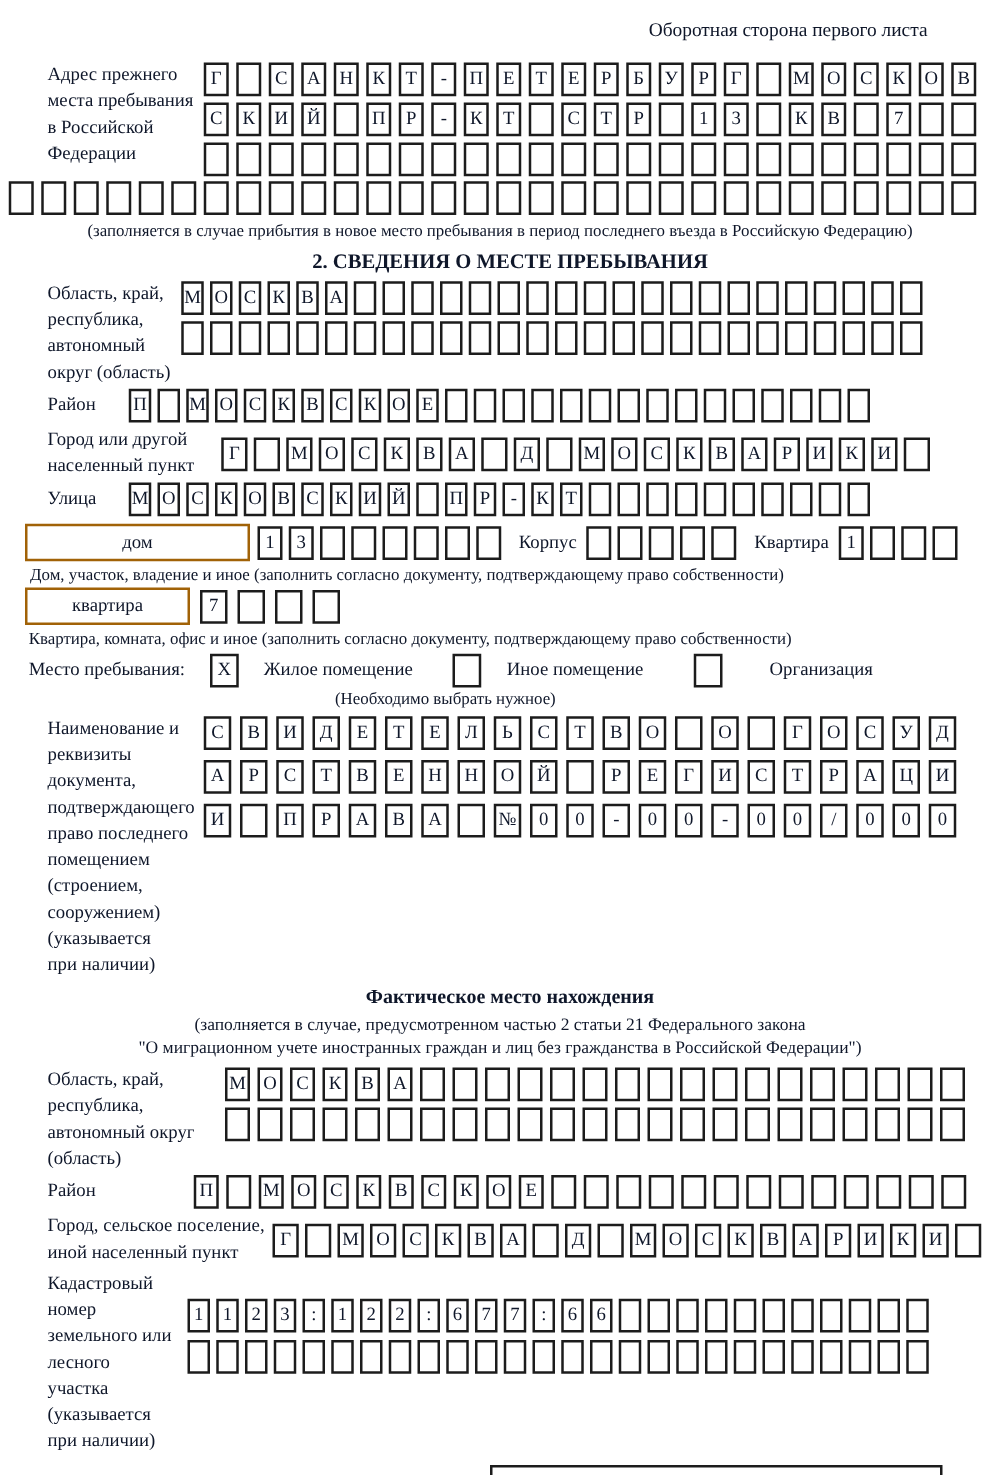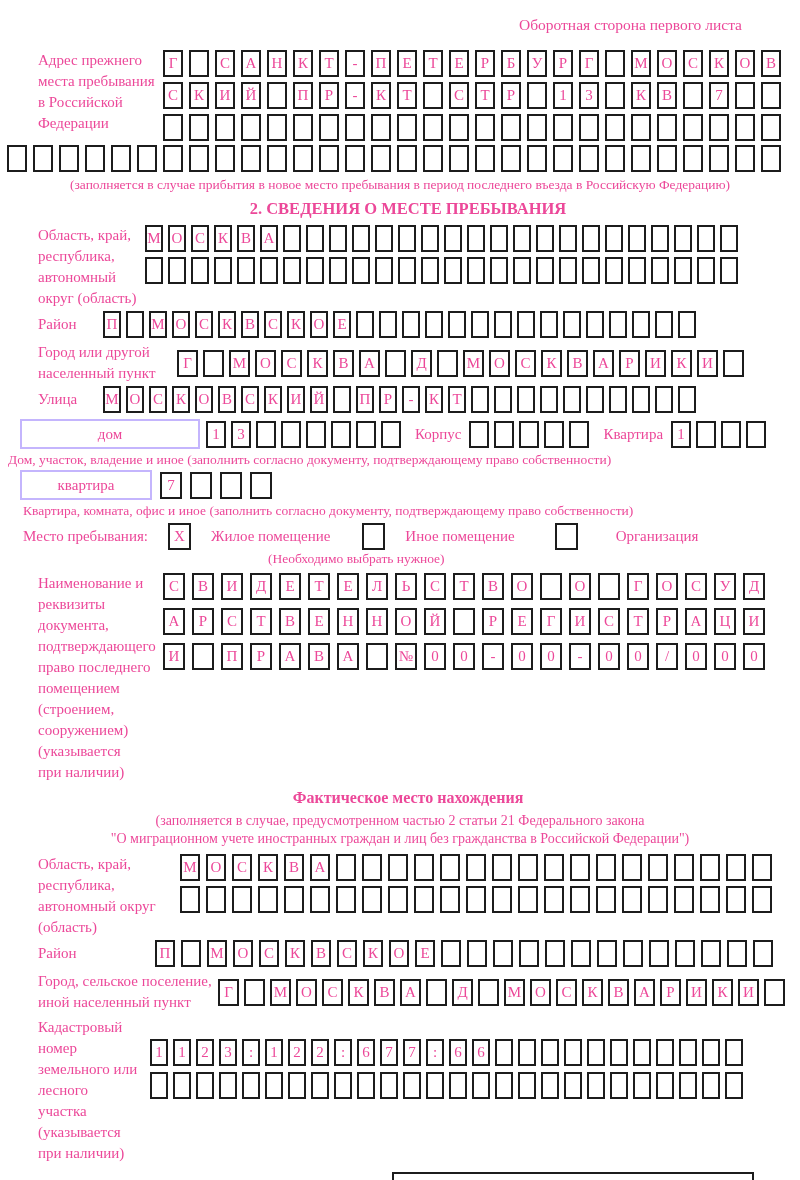--- a/index.html
+++ b/index.html
@@ -1,18 +1,18 @@
 <!DOCTYPE html>
 <html><head>
 <meta charset="utf-8">
 <style>
   html,body{margin:0;padding:0;background:#fff;}
   .page{
     width:800px;height:1180px;box-sizing:border-box;overflow:hidden;
-    background:#fff;color:#ec4899;position:relative;
+    background:#fff;color:#0f172a;position:relative;
     font-family:"Liberation Serif","DejaVu Serif",serif;
     padding-top:16px;
   }
   .corner{ text-align:right;padding-right:58px;font-size:15.5px;margin-bottom:16px; }
   .lbl{ font-size:15px;line-height:21px; }
   .frow{ display:flex;margin-left:38px;align-items:flex-start; }
   .frow.center-v{ align-items:center; }
   .labelcol{ flex:0 0 auto; }
   .lw125{width:125px}.lw107{width:107px}.lw65{width:65px}.lw139{width:139px}
   .lw142{width:142px}.lw117{width:117px}.lw180{width:180px}.lw112{width:112px}
@@ -22,21 +22,21 @@
   .cell{
     width:18px;height:27px;border:2px solid #1c1c1c;box-sizing:border-box;
     display:flex;align-items:center;justify-content:center;
     font-size:15px;flex:0 0 auto;background:#fff;
   }
   .c20 .cell{width:20px}.c21 .cell{width:21px}.c22 .cell{width:22px}
   .caption{ font-size:13.5px;line-height:17px; }
   .caption.centered{ text-align:center; }
   .sect-title{ text-align:center;font-weight:bold;font-size:16.5px;margin:6px 0 6px 16px; }
   .widebox{
-    border:2px solid #c4b5fd;height:30px;box-sizing:border-box;
+    border:2px solid #a16207;height:30px;box-sizing:border-box;
     display:flex;align-items:center;justify-content:center;font-size:15px;flex:0 0 auto;
   }
   .checkbox{
     width:23px;height:27px;border:2px solid #1c1c1c;box-sizing:border-box;
     display:flex;align-items:center;justify-content:center;font-size:15px;flex:0 0 auto;
   }
   .mesto{ display:flex;align-items:center;margin-left:23px;gap:20px;margin-top:4px; }
   .stamp-wrap{ margin-left:348px;width:450px;margin-top:8px; }
   .stamp-box{ width:362px;height:176px;border:2px solid #1c1c1c;box-sizing:border-box;margin:0 auto; }
   .mb2{margin-bottom:2px}.mb4{margin-bottom:4px}.mb6{margin-bottom:6px}
@@ -357,21 +357,21 @@
         <span class="cell"></span>
       </div>
     <div class="lbl" style="margin:0 8px 0 14px">Квартира</div>
     <div class="row g5 c20">
         <span class="cell">1</span>
         <span class="cell"></span>
         <span class="cell"></span>
         <span class="cell"></span>
       </div>
   </div>
-  <div class="caption mb2" style="margin-left:8px">Дом, участок, владение и иное (заполнить согласно документу, подтверждающему право собственности)</div>
+  <div class="caption mb2" style="margin-left:24px">Дом, участок, владение и иное (заполнить согласно документу, подтверждающему право собственности)</div>
 
   <div style="display:flex;align-items:center;margin-left:20px" class="mb2">
     <div class="widebox" style="width:132px">квартира</div>
     <div class="row g8 c22" style="margin-left:8px">
         <span class="cell">7</span>
         <span class="cell"></span>
         <span class="cell"></span>
         <span class="cell"></span>
       </div>
   </div>

